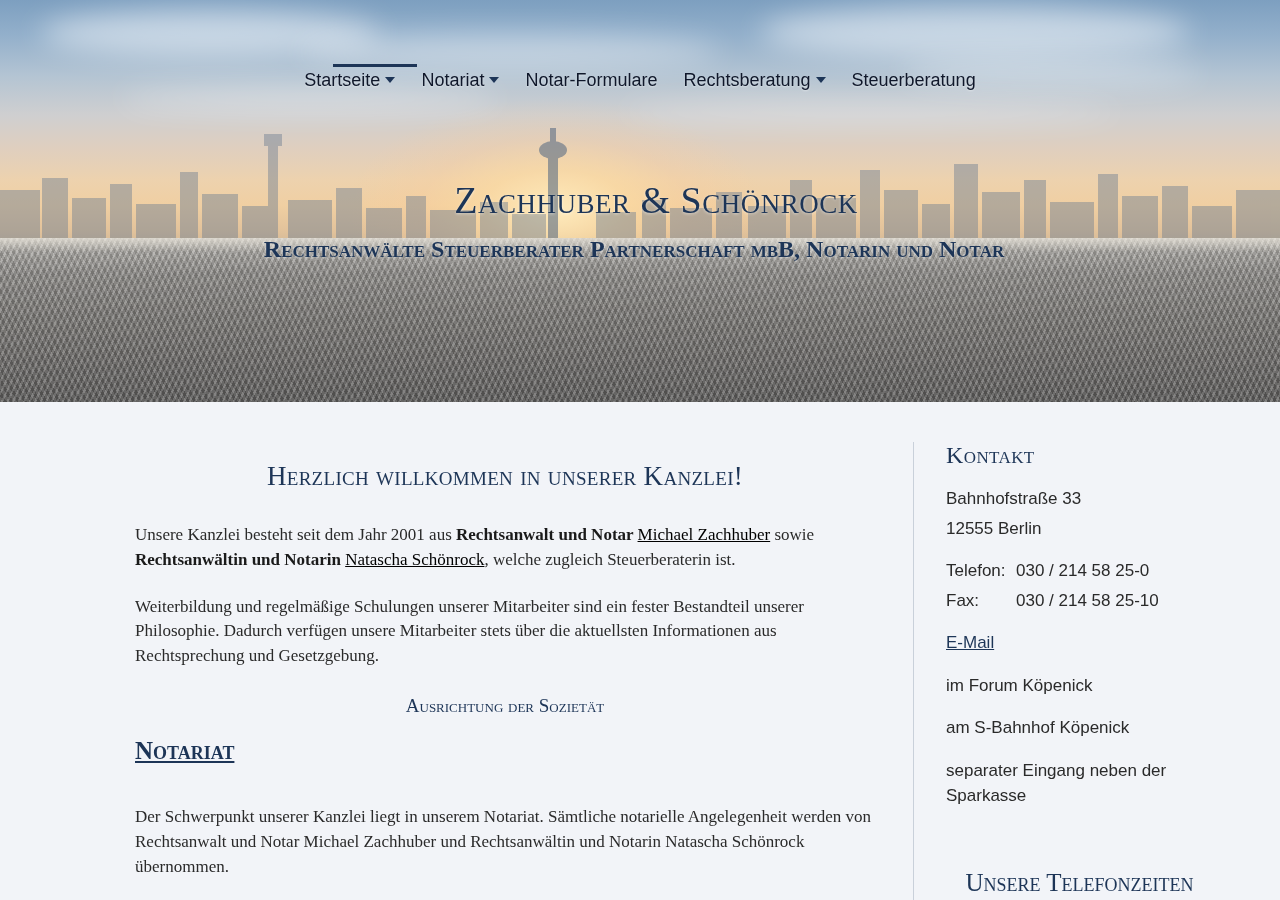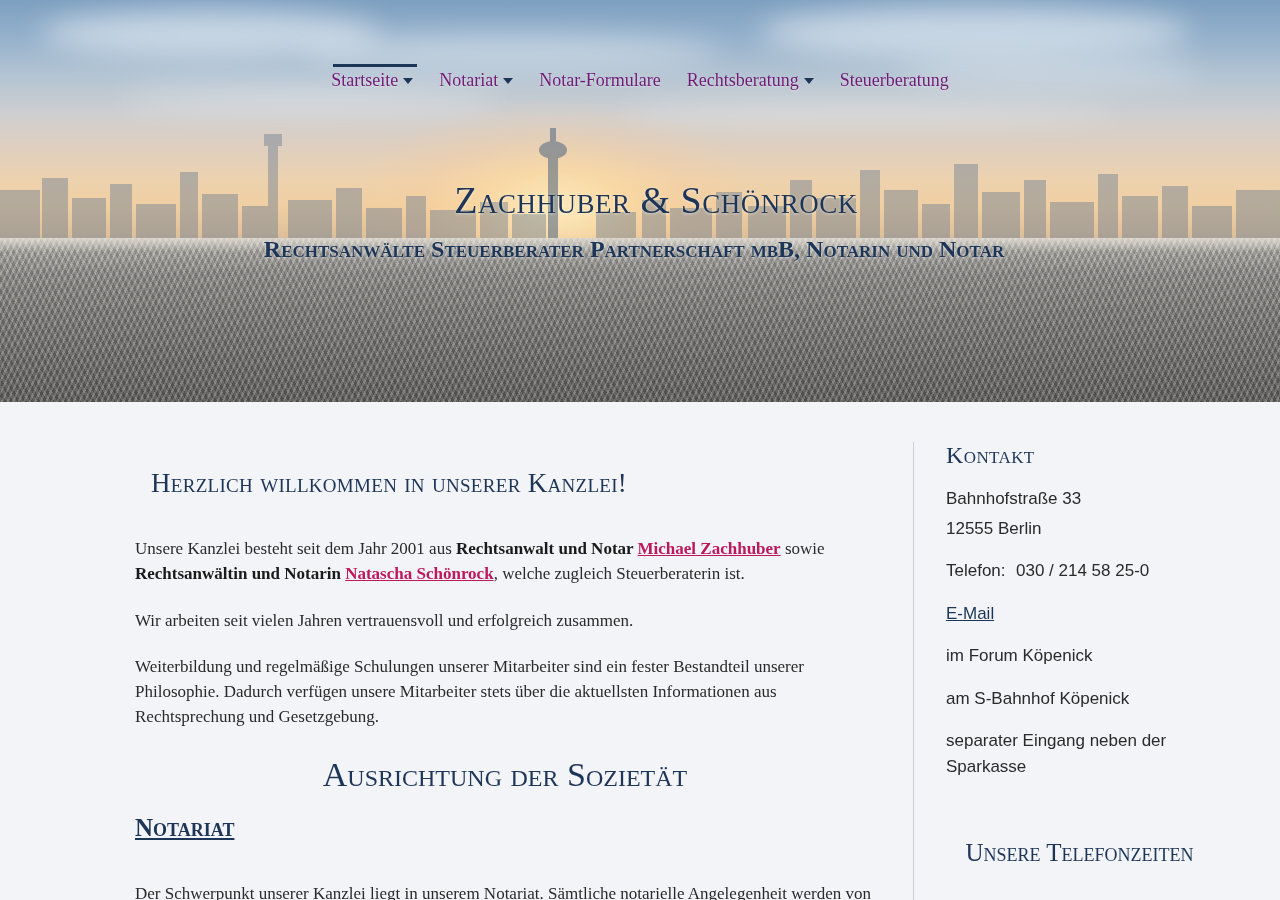--- a/index.html
+++ b/index.html
@@ -76,23 +76,23 @@
   .nav {
     position: absolute;
     left: 0; top: 70px;
     width: 1280px;
     text-align: center;
     z-index: 5;
   }
   .nav-item {
     display: inline-block;
     position: relative;
-    font-family: Liberation Serif, serif;
+    font-family: Liberation Sans, sans-serif;
     font-size: 18px;
-    color: #701a75;
+    color: #0f172a;
     padding: 0 11px;
     cursor: pointer;
     text-shadow: 0 1px 2px rgba(255,255,255,0.45);
     white-space: nowrap;
   }
   .nav-item .caret {
     display: inline-block;
     margin-left: 5px;
     border-left: 5px solid transparent;
     border-right: 5px solid transparent;
@@ -156,52 +156,52 @@
     position: absolute;
     left: 913px;
     top: 40px;
     width: 300px;
     border-left: 1px solid #c9d0da;
     padding-left: 32px;
     min-height: 470px;
   }
 
   h2.section-title {
-    margin: 16px;
+    margin: 9px;
     padding: 50px 0 0 0;
-    text-align: left;
+    text-align: center;
     font-family: "Liberation Serif", serif;
     font-weight: normal;
     font-variant: small-caps;
     font-size: 27px;
     color: #1d3557;
     letter-spacing: 0.3px;
   }
   h2.section-title-2 {
     margin: 0;
     padding: 26px 0 0 0;
     text-align: center;
     font-family: "Liberation Serif", serif;
     font-weight: normal;
     font-variant: small-caps;
-    font-size: 34px;
+    font-size: 19px;
     color: #1d3557;
   }
   p.body {
     margin: 0;
     padding: 22px 0 0 0;
     font-family: "Liberation Serif", serif;
     font-size: 17px;
     line-height: 1.46;
     color: #2a2a2a;
   }
   .strong { font-weight: bold; color: #1a1a1a; text-align: right; }
   a.inline-link {
-    color: #be185d;
-    font-weight: bold;
+    color: #000000;
+    font-weight: normal;
     text-decoration: underline;
   }
   h3.sub-head {
     margin: 0;
     padding: 20px 0 0 0;
     font-family: "Liberation Serif", serif;
     font-variant: small-caps;
     font-size: 25px;
     color: #1d3557;
     text-decoration: underline;
@@ -321,41 +321,44 @@
 
 <div class="content">
 
   <div class="main-col">
     <h2 class="section-title">Herzlich willkommen in unserer Kanzlei!</h2>
 
     <p class="body">
       <span>Unsere Kanzlei besteht seit dem Jahr 2001 aus </span><span class="strong">Rechtsanwalt und Notar </span><a class="inline-link" href="#">Michael Zachhuber</a><span> sowie </span><span class="strong">Rechtsanwältin und Notarin </span><a class="inline-link" href="#">Natascha Schönrock</a><span>, welche zugleich Steuerberaterin ist.</span>
     </p>
 
-    <p class="body">Wir arbeiten seit vielen Jahren vertrauensvoll und erfolgreich zusammen.</p>
     <p class="body">Weiterbildung und regelmäßige Schulungen unserer Mitarbeiter sind ein fester Bestandteil unserer Philosophie. Dadurch verfügen unsere Mitarbeiter stets über die aktuellsten Informationen aus Rechtsprechung und Gesetzgebung.</p>
 
     <h2 class="section-title-2">Ausrichtung der Sozietät</h2>
 
     <h3 class="sub-head">Notariat</h3>
 
     <p class="body" style="padding-top:40px;">Der Schwerpunkt unserer Kanzlei liegt in unserem Notariat. Sämtliche notarielle Angelegenheit werden von Rechtsanwalt und Notar Michael Zachhuber und Rechtsanwältin und Notarin Natascha Schönrock übernommen.</p>
 
   </div>
 
   <aside class="side-col">
     <h2 class="side-title">Kontakt</h2>
 
     <p class="side-line">Bahnhofstraße 33</p>
     <p class="side-line small-gap">12555 Berlin</p>
 
     <div class="side-line kv">
       <span class="k">Telefon:</span>
       <span>030 / 214 58 25-0</span>
     </div>
+    <div class="side-line small-gap kv">
+      <span class="k">Fax:</span>
+      <span>030 / 214 58 25-10</span>
+    </div>
 
     <p class="side-line">
       <a class="side-link" href="#">E-Mail</a>
     </p>
 
     <p class="side-line">im Forum Köpenick</p>
     <p class="side-line">am S-Bahnhof Köpenick</p>
     <p class="side-line">separater Eingang neben der Sparkasse</p>
 
     <h2 class="side-title-2">Unsere Telefonzeiten</h2>

